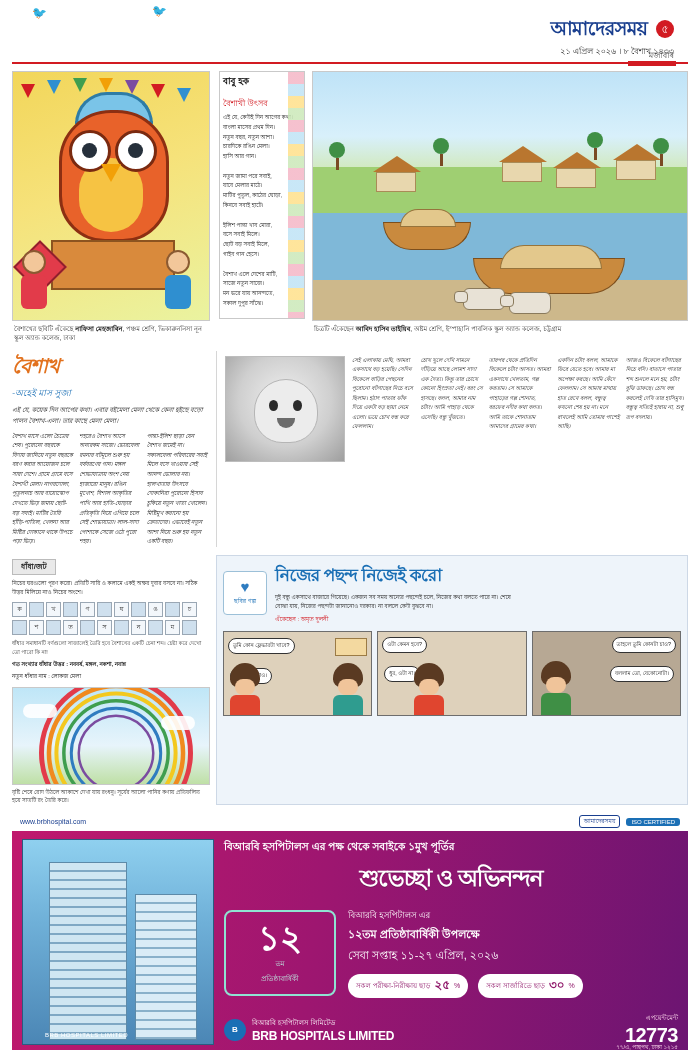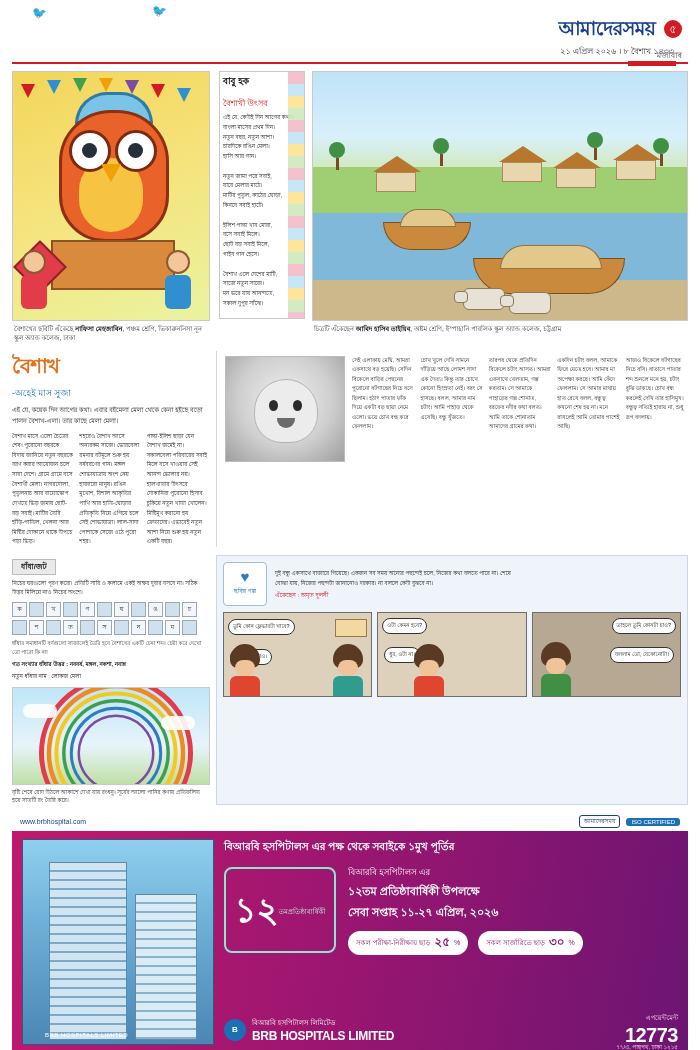--- a/index.html
+++ b/index.html
@@ -17,21 +17,21 @@
   .masthead{height:62px;position:relative;border-bottom:2px solid #d21b22;}
   .logo{
     position:absolute;left:22px;top:14px;
     font-size:30px;font-weight:bold;
     letter-spacing:-1px;
     background:linear-gradient(90deg,#e2711d 0%,#d21b22 25%,#1a6fb5 55%,#2e9e4f 80%,#f2a007 100%);
     -webkit-background-clip:text;background-clip:text;color:transparent;
   }
   .logo-birds{position:absolute;left:20px;top:6px;font-size:12px;color:#1a6fb5;}
   .logo-birds2{position:absolute;left:140px;top:4px;font-size:12px;color:#d21b22;}
-  .brand{position:absolute;right:6px;top:14px;text-align:right;}
+  .brand{position:absolute;right:14px;top:14px;text-align:right;}
   .brand-name{font-size:19px;font-weight:bold;color:#1a3f8f;letter-spacing:-.5px;}
   .brand-badge{display:inline-block;width:18px;height:18px;border-radius:50%;background:#d21b22;color:#fff;
     font-size:11px;line-height:18px;text-align:center;vertical-align:2px;margin-left:4px;}
   .brand-day{font-size:8px;color:#444;margin-top:3px;}
   .dateline{position:absolute;right:14px;bottom:4px;font-size:8px;color:#333;}
   .redbar{position:absolute;right:12px;bottom:-4px;width:48px;height:5px;background:#d21b22;}
 
   
   .hairline{border:1px solid #c9c9c9;}
   .cap{font-size:6.5px;color:#333;line-height:1.45;padding:3px 2px 0;}
@@ -79,21 +79,21 @@
   .hut .wall{width:38px;height:18px;background:#e8d7ae;margin:0 auto;border:1px solid #a98b57;}
   .tree{position:absolute;width:16px;height:26px;}
   .tree .crown{width:16px;height:16px;border-radius:50%;background:#3f8f45;}
   .tree .trunk{width:3px;height:12px;background:#7a4a23;margin:0 auto;}
   .boat{position:absolute;width:86px;height:26px;background:#c98a3e;border-radius:0 0 40px 40px;border:1px solid #7d4f1d;}
   .boat .hood{position:absolute;left:16px;top:-14px;width:54px;height:16px;border-radius:28px 28px 0 0;background:#e3c88c;border:1px solid #96743c;}
   .cow{position:absolute;width:40px;height:20px;background:#e8e2d6;border:1px solid #8a7a5c;border-radius:6px;}
   .cow .head{position:absolute;left:-10px;top:2px;width:12px;height:10px;background:#e8e2d6;border:1px solid #8a7a5c;border-radius:4px;}
 
   
-  .band2{display:flex;gap:8px;margin-top:8px;}
+  .band2{display:flex;gap:8px;margin-top:8px;font-style:italic;}
   .boishakh{width:196px;}
   .bo-title{font-size:20px;font-weight:bold;color:#e2711d;letter-spacing:-1px;}
   .bo-sub{font-size:9px;color:#1a6fb5;margin-top:2px;}
   .bo-lead{font-size:6.4px;line-height:1.7;color:#222;margin-top:4px;}
   .cols3{display:flex;gap:6px;margin-top:5px;}
   .cols3 p{font-size:5.6px;line-height:1.72;margin:0;color:#222;flex:1;}
 
   .chatang{flex:1;border-left:1px solid #d6d6d6;padding-left:8px;}
   .ch-head{display:flex;align-items:baseline;justify-content:space-between;}
   .ch-title{font-size:19px;font-weight:bold;color:#1a6fb5;letter-spacing:-1px;}
@@ -163,28 +163,28 @@
     border:1px solid #5d8aa8;
     background-image:repeating-linear-gradient(180deg,#cfe6f2 0 7px,#7fa8c4 7px 9px);}
   .ad-building .tower2{position:absolute;left:112px;top:54px;width:60px;height:144px;background:#c9e1ef;
     border:1px solid #5d8aa8;background-image:repeating-linear-gradient(180deg,#d9ecf6 0 7px,#89b1ca 7px 9px);}
   .ad-bname{position:absolute;left:22px;bottom:6px;font-size:6px;color:#fff;letter-spacing:.5px;}
   .ad-right{position:absolute;left:212px;top:26px;right:10px;bottom:8px;color:#fff;}
   .ad-line1{font-size:10.5px;font-weight:bold;}
   .ad-line2{font-size:23px;text-align:center;font-weight:bold;letter-spacing:-1px;margin-top:4px;
     text-shadow:0 1px 0 rgba(0,0,0,.25);}
   .ad-mid{display:flex;gap:12px;margin-top:10px;align-items:center;}
-  .ad-num{width:108px;height:82px;border:2px solid #8fe3d2;border-radius:8px;display:flex;flex-direction:row;
+  .ad-num{width:108px;height:82px;border:2px solid #8fe3d2;border-radius:8px;display:flex;flex-direction:column;
     align-items:center;justify-content:center;}
   .ad-num .big{font-size:34px;font-weight:bold;color:#fff;line-height:1;}
   .ad-num .sm{font-size:7px;color:#bff0e5;margin-top:3px;}
   .ad-txt{flex:1;}
   .ad-txt .t1{font-size:8.5px;}
   .ad-txt .t2{font-size:11px;font-weight:bold;margin-top:3px;}
-  .ad-txt .t3{font-size:11px;font-weight:bold;margin-top:2px;}
+  .ad-txt .t3{font-size:11px;font-weight:normal;margin-top:2px;}
   .ad-pills{display:flex;gap:10px;margin-top:8px;}
   .pill{background:#ffffff;color:#8e1568;border-radius:12px;padding:2px 8px;font-size:7px;display:flex;align-items:center;gap:4px;}
   .pill b{font-size:12px;}
   .ad-bottom{position:absolute;left:212px;right:10px;bottom:4px;display:flex;align-items:center;justify-content:space-between;}
   .ad-brb{display:flex;align-items:center;gap:6px;}
   .brb-mark{width:22px;height:22px;border-radius:50%;background:#1a6fb5;color:#fff;font-size:8px;
     display:flex;align-items:center;justify-content:center;font-weight:bold;}
   .brb-t1{font-size:7px;color:#fff;}
   .brb-t2{font-size:12px;color:#fff;font-weight:bold;letter-spacing:-.3px;}
   .ad-hot{text-align:right;}
@@ -419,20 +419,21 @@
       <div class="rainbow-cap">বৃষ্টি শেষে রোদ উঠলে আকাশে দেখা যায় রংধনু। সূর্যের আলো পানির কণায় প্রতিফলিত হয়ে সাতটি রং তৈরি করে।</div>
     </div>
 
     <div class="comic-wrap">
       <div class="comic-head">
         <div class="comic-logo">
           <div style="color:#2f7cc0;font-size:15px;line-height:14px">♥</div>
           <span>ছবির গল্প</span>
         </div>
         <div>
+          <div class="comic-title">নিজের পছন্দ নিজেই করো</div>
           <div class="comic-intro">দুই বন্ধু একসাথে বাজারে গিয়েছে। একজন সব সময় অন্যের পছন্দেই চলে, নিজের কথা বলতে পারে না। শেষে বোঝা যায়, নিজের পছন্দটা জানানোও দরকার। না বললে কেউ বুঝবে না।</div>
           <div class="comic-credit">এঁকেছেন : অমৃত দুলনী</div>
         </div>
       </div>
 
       <div class="panels">
         <div class="panel room">
           <div class="sign"></div>
           <div class="bubble" style="left:4px;top:6px">তুমি কোন ফ্লেভারটা খাবে?</div>
           <div class="bubble" style="left:6px;top:36px">তুমি যেটা নাও।</div>
@@ -481,20 +482,21 @@
     </div>
 
     <div class="ad-building">
       <div class="tower"></div>
       <div class="tower2"></div>
       <div class="ad-bname">BRB HOSPITALS LIMITED</div>
     </div>
 
     <div class="ad-right">
       <div class="ad-line1">বিআরবি হসপিটালস এর পক্ষ থেকে সবাইকে ১মুখ পূর্তির</div>
+      <div class="ad-line2">শুভেচ্ছা ও অভিনন্দন</div>
 
       <div class="ad-mid">
         <div class="ad-num">
           <div class="big">১২</div>
           <div class="sm">তম</div>
           <div class="sm">প্রতিষ্ঠাবার্ষিকী</div>
         </div>
         <div class="ad-txt">
           <div class="t1">বিআরবি হসপিটালস এর</div>
           <div class="t2">১২তম প্রতিষ্ঠাবার্ষিকী উপলক্ষে</div>

